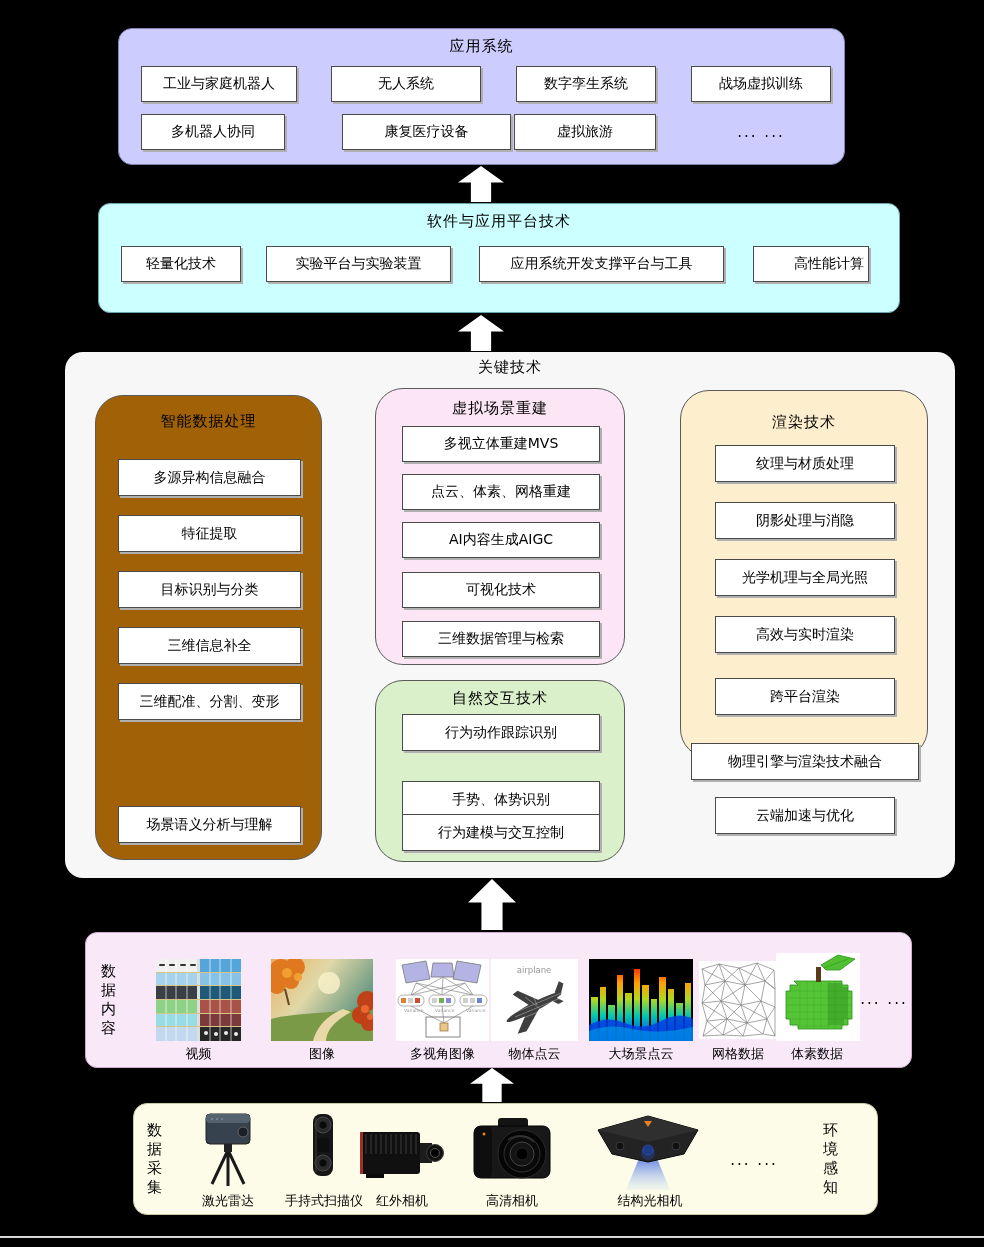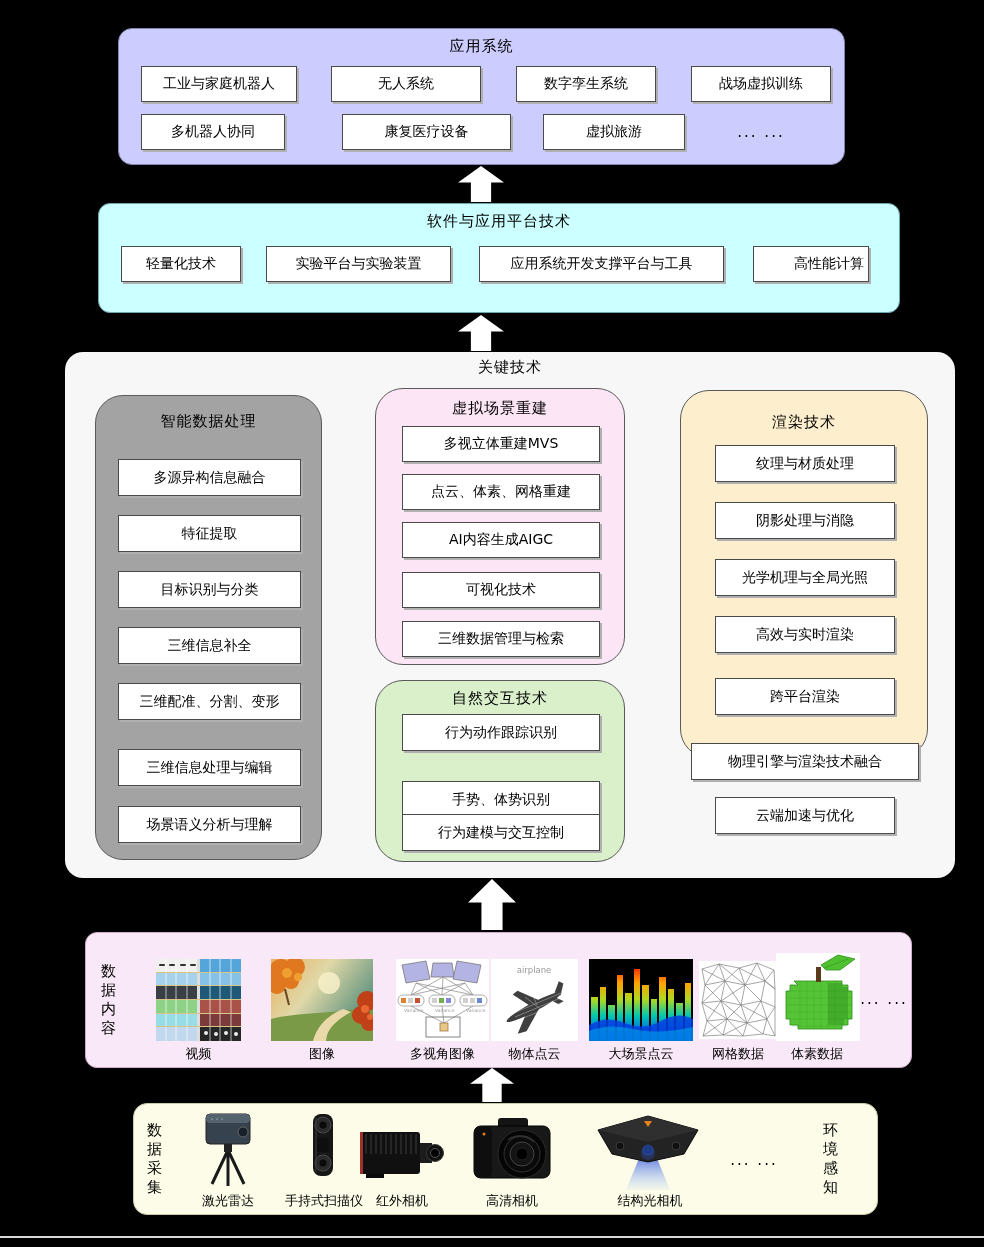--- a/index.html
+++ b/index.html
@@ -10,21 +10,21 @@
   .platform{left:98px;top:203px;width:802px;height:110px;background:#ccffff;border:1px solid #6ba6ad;border-radius:12px;}
   .keytech{left:65px;top:352px;width:890px;height:526px;background:#f7f7f7;border-radius:18px;}
   .content{left:85px;top:932px;width:827px;height:136px;background:#f9e9f8;border:1px solid #cfaccb;border-radius:12px;}
   .collection{left:133px;top:1103px;width:745px;height:112px;background:#fcfce8;border:1px solid #c9c9a2;border-radius:14px;}
   .ltitle{position:absolute;left:0;right:0;top:8px;text-align:center;font-size:15px;letter-spacing:1px;}
   .keytech>.ltitle{top:6px;}
   .wbox{position:absolute;height:36px;background:#fff;border:1px solid #4a4a4a;box-shadow:2px 2px 0 #b0b0b0;
         display:flex;align-items:center;justify-content:center;font-size:14px;white-space:nowrap;box-sizing:border-box;}
   .subpanel{position:absolute;border:1px solid #5a5a5a;border-radius:28px;box-sizing:border-box;}
   .ptitle{position:absolute;left:0;right:0;text-align:center;font-size:15px;letter-spacing:1px;}
-  .dp{left:30px;top:43px;width:227px;height:465px;background:#a3a3a3;text-decoration:underline;}
+  .dp{left:30px;top:43px;width:227px;height:465px;background:#a16207;text-decoration:underline;}
   .dp>.ptitle{top:16px;}
   .dp .wbox{left:22px;width:183px;height:37px;}
   .sr{left:310px;top:36px;width:250px;height:277px;background:#fce6f5;}
   .sr>.ptitle{top:10px;}
   .sr .wbox{left:26px;width:198px;height:36px;}
   .ni{left:310px;top:328px;width:250px;height:182px;background:#d9f0cb;}
   .ni>.ptitle{top:8px;}
   .ni .wbox{left:26px;width:198px;height:37px;}
   .rd{left:615px;top:38px;width:248px;height:368px;background:#fdeecd;border-radius:29px;}
   .rd>.ptitle{top:22px;}
@@ -44,21 +44,21 @@
 <div class="stage">
 
   <section class="layer app">
     <div class="ltitle">应用系统</div>
     <div class="wbox" style="left:22px;top:37px;width:156px;">工业与家庭机器人</div>
     <div class="wbox" style="left:212px;top:37px;width:150px;">无人系统</div>
     <div class="wbox" style="left:397px;top:37px;width:140px;">数字孪生系统</div>
     <div class="wbox" style="left:572px;top:37px;width:140px;">战场虚拟训练</div>
     <div class="wbox" style="left:22px;top:85px;width:144px;">多机器人协同</div>
     <div class="wbox" style="left:213px;top:85px;width:169px;margin-left:10px;">康复医疗设备</div>
-    <div class="wbox" style="left:395px;top:85px;width:142px;margin-left:29px;">虚拟旅游</div>
+    <div class="wbox" style="left:395px;top:85px;width:142px;">虚拟旅游</div>
     <div class="dots" style="left:572px;top:85px;width:140px;height:36px;">... ...</div>
   </section>
 
   <div class="arrow" style="left:458px;top:166px;width:46px;height:36px;"></div>
 
   <section class="layer platform">
     <div class="ltitle">软件与应用平台技术</div>
     <div class="wbox" style="left:22px;top:42px;width:120px;">轻量化技术</div>
     <div class="wbox" style="left:167px;top:42px;width:185px;">实验平台与实验装置</div>
     <div class="wbox" style="left:380px;top:42px;width:245px;">应用系统开发支撑平台与工具</div>
@@ -70,21 +70,20 @@
   <section class="layer keytech">
     <div class="ltitle">关键技术</div>
 
     <div class="subpanel dp">
       <div class="ptitle">智能数据处理</div>
       <div class="wbox" style="top:63px;">多源异构信息融合</div>
       <div class="wbox" style="top:119px;">特征提取</div>
       <div class="wbox" style="top:175px;">目标识别与分类</div>
       <div class="wbox" style="top:231px;">三维信息补全</div>
       <div class="wbox" style="top:287px;">三维配准、分割、变形</div>
-      <div class="wbox" style="top:353px;">三维信息处理与编辑</div>
       <div class="wbox" style="top:410px;">场景语义分析与理解</div>
     </div>
 
     <div class="subpanel sr">
       <div class="ptitle">虚拟场景重建</div>
       <div class="wbox" style="top:37px;">多视立体重建MVS</div>
       <div class="wbox" style="top:85px;">点云、体素、网格重建</div>
       <div class="wbox" style="top:133px;">AI内容生成AIGC</div>
       <div class="wbox" style="top:183px;">可视化技术</div>
       <div class="wbox" style="top:232px;">三维数据管理与检索</div>

